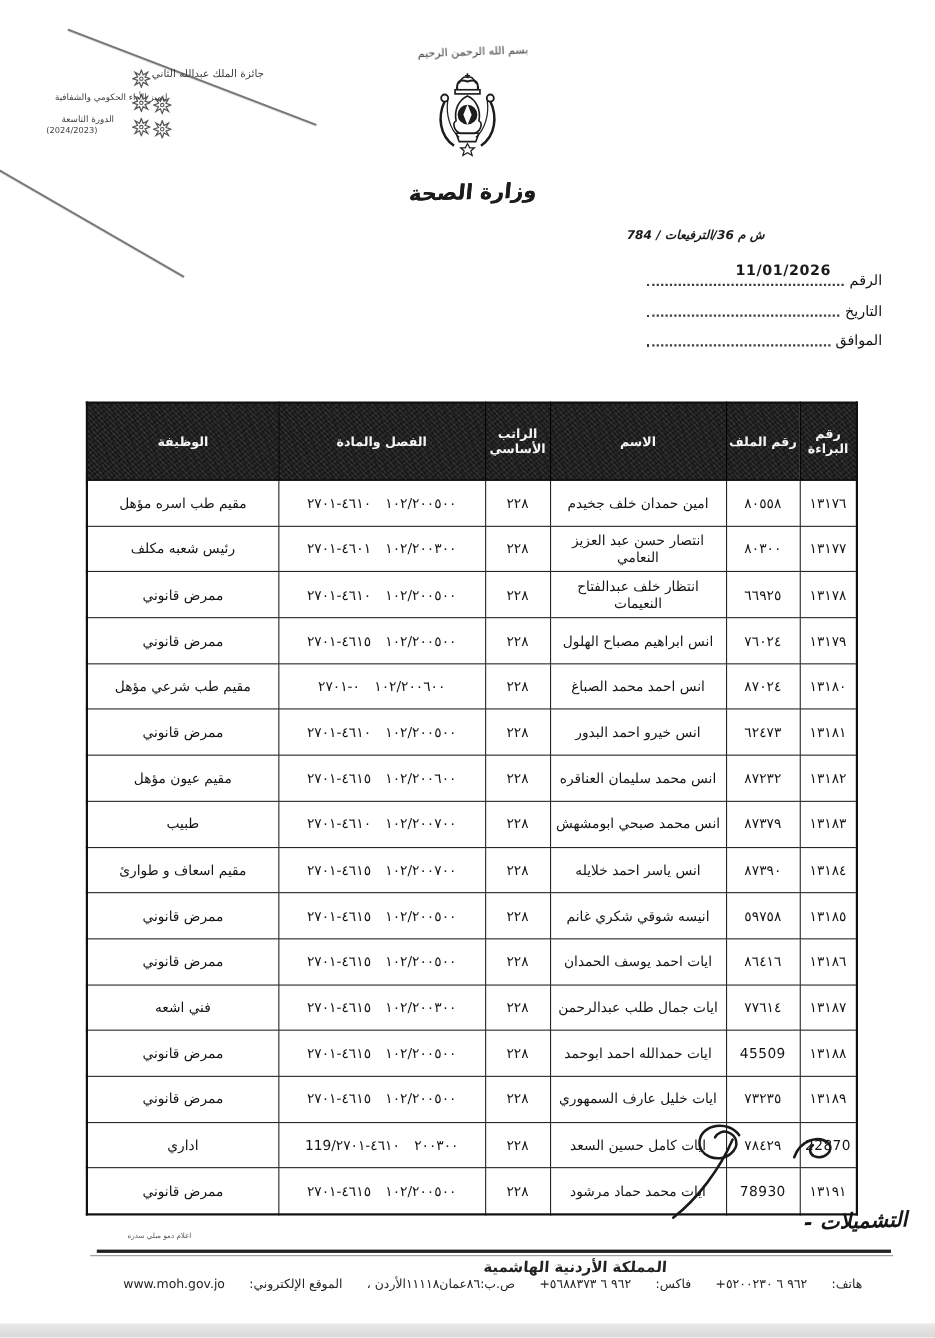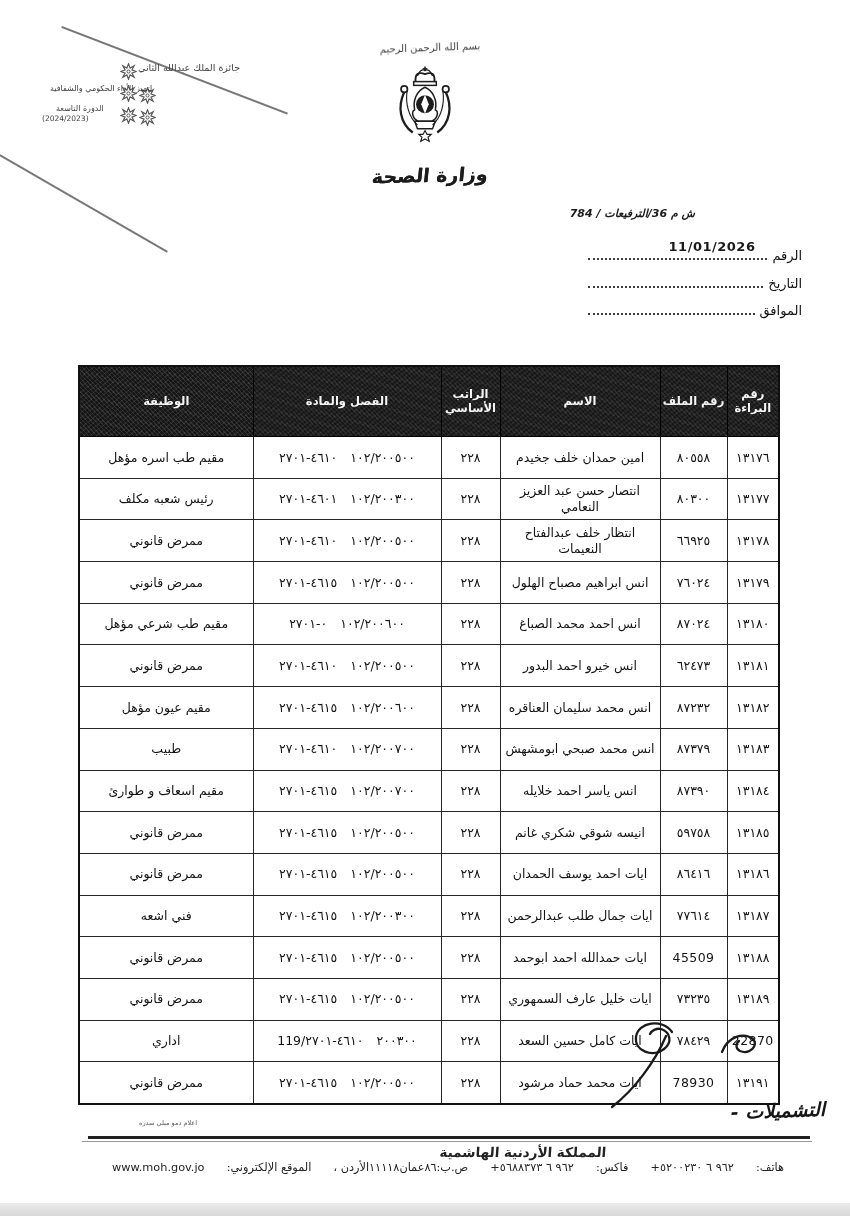--- a/index.html
+++ b/index.html
@@ -44,21 +44,21 @@
     letter-spacing:.4px; height:38.7px; overflow:hidden;
   }
   td.c-baraa, td.c-file{letter-spacing:1.5px; font-size:12.5px;}
   td.c-code{direction:ltr; white-space:nowrap; word-spacing:9px; letter-spacing:.6px; font-size:12.3px;}
   td.c-salary{letter-spacing:1.5px;}
   td.c-name{line-height:1.35;}
 
   
   .hand-note{font-size:19px; font-weight:600; font-style:italic; color:#161616;
              transform:rotate(-2deg); direction:rtl; white-space:nowrap;}
-  .micro-note{font-size:6.5px; color:#5a5a5a; direction:rtl; text-align:center; filter:blur(.2px);}
+  .micro-note{font-size:6.5px; color:#5a5a5a; direction:rtl; text-align:left; filter:blur(.2px);}
   .rule-heavy{background:#212121; height:3px;}
   .rule-thin{background:#6a6a6a; height:1px; opacity:.7;}
   .kingdom{font-size:13.5px; font-weight:700; color:#222; text-align:center; transform:skewX(-4deg);}
   .contact{display:flex; direction:rtl; justify-content:space-between; align-items:baseline;
            font-size:11.3px; color:#242424;}
   .contact .num{direction:ltr; unicode-bidi:isolate; letter-spacing:.3px;}
   .contact .url{direction:ltr; unicode-bidi:isolate;}
   .bottom-smudge{background:linear-gradient(#d9d9d9,#b9b9b9); opacity:.55;}
 </style>
 </head>

